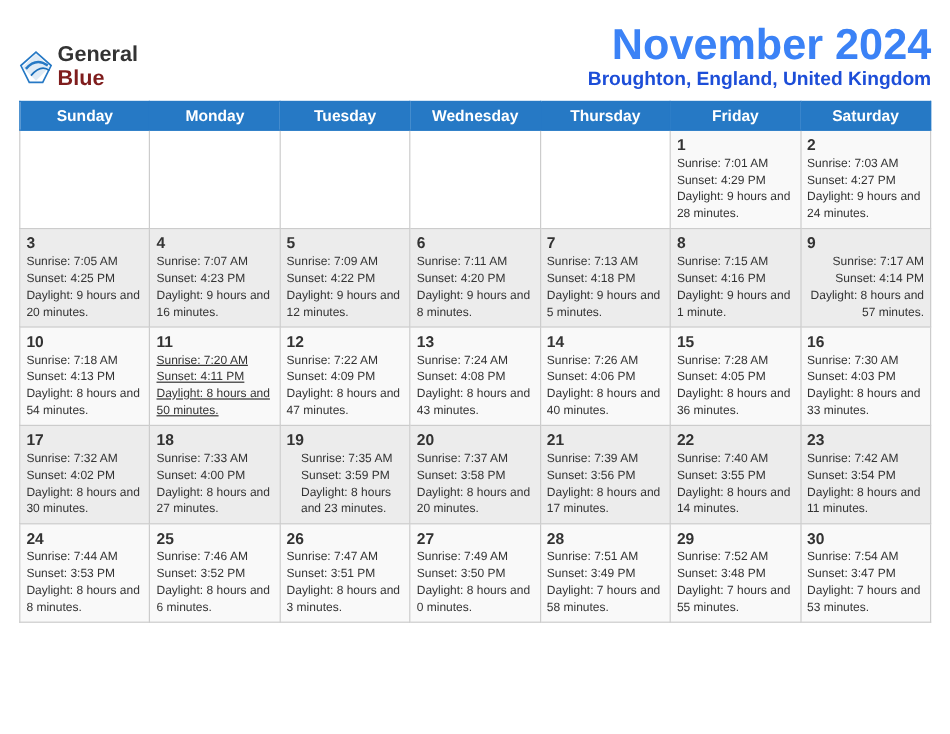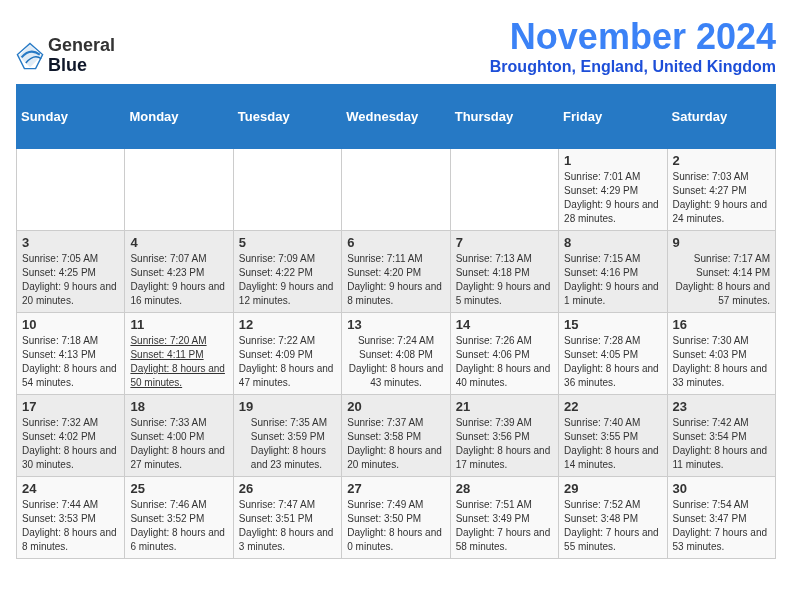--- a/index.html
+++ b/index.html
@@ -20,21 +20,21 @@
       display: flex;
       align-items: center;
       gap: 4px;
     }
     .logo-text {
       font-size: 18px;
       font-weight: bold;
       line-height: 1.1;
     }
     .logo-general { color: #333; }
-    .logo-blue { color: #0f172a; }
+    .logo-blue { color: #7f1d1d; }
     .logo-icon {
       width: 28px;
       height: 28px;
     }
     .title-area {
       text-align: right;
     }
     .month-title {
       font-size: 36px;
       font-weight: bold;
@@ -46,22 +46,22 @@
       color: #1d4ed8;
     }
     .calendar-table {
       width: 100%;
       border-collapse: collapse;
       font-size: 11px;
     }
     .calendar-table thead tr th {
       background-color: #2679c5;
       color: #fff;
-      padding: 24px 4px;
-      text-align: left;
+      padding: 4px 4px;
+      text-align: center;
       font-size: 13px;
       font-weight: bold;
       border: 1px solid #2679c5;
     }
     .calendar-table tbody tr td {
       border: 1px solid #ccc;
       vertical-align: top;
       padding: 4px 5px;
       width: 108px;
       min-height: 80px;
@@ -202,21 +202,21 @@
 Daylight: 8 hours and 50 minutes.</div>
         </td>
         <td>
           <span class="day-number">12</span>
           <div class="day-info" style="white-space: pre-line;">Sunrise: 7:22 AM
 Sunset: 4:09 PM
 Daylight: 8 hours and 47 minutes.</div>
         </td>
         <td>
           <span class="day-number">13</span>
-          <div class="day-info" style="white-space: pre-line; text-align: center;">Sunrise: 7:24 AM
+          <div class="day-info" style="white-space: pre-line;">Sunrise: 7:24 AM
 Sunset: 4:08 PM
 Daylight: 8 hours and 43 minutes.</div>
         </td>
         <td>
           <span class="day-number">14</span>
           <div class="day-info" style="white-space: pre-line;">Sunrise: 7:26 AM
 Sunset: 4:06 PM
 Daylight: 8 hours and 40 minutes.</div>
         </td>
         <td>

